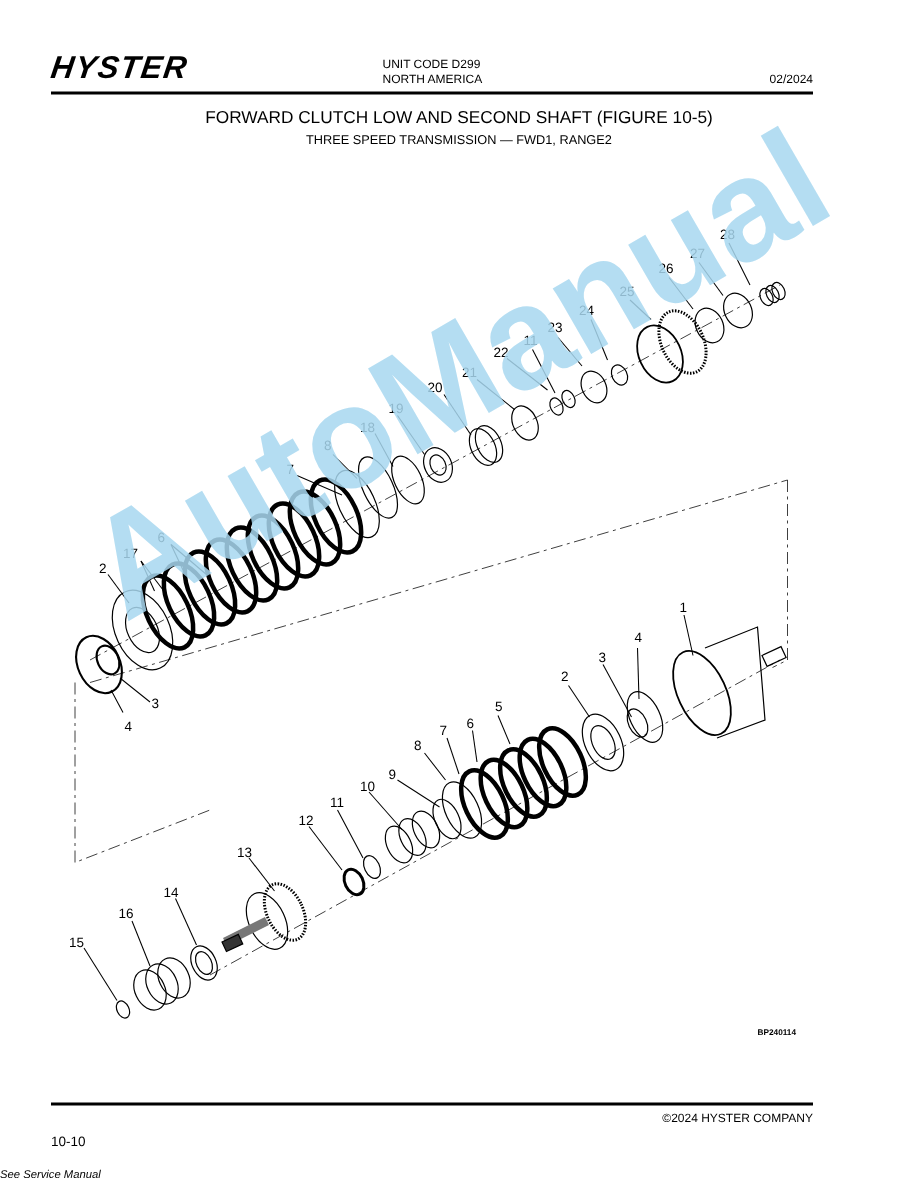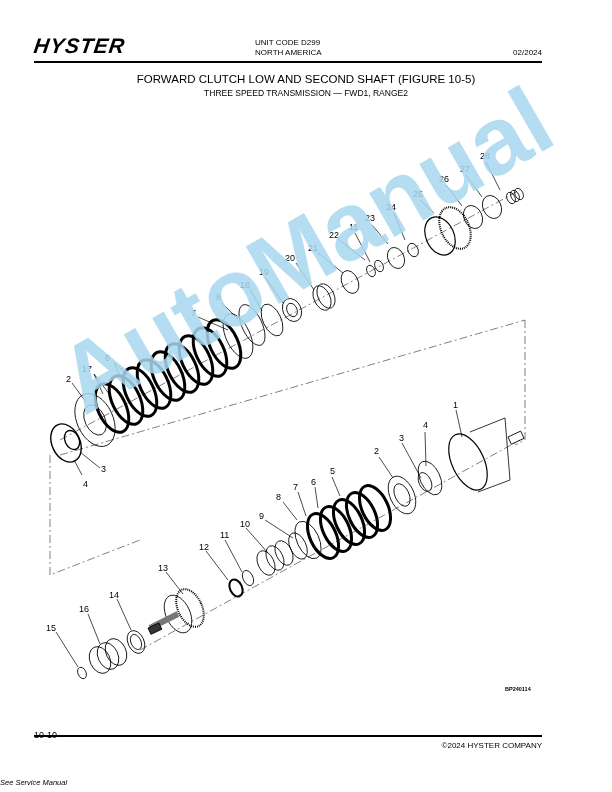--- a/index.html
+++ b/index.html
@@ -6,21 +6,21 @@
   body{width:612px;height:792px;position:relative;overflow:hidden;font-family:"Liberation Sans",sans-serif;color:#000;}
   .logo{position:absolute;left:34px;top:34px;font-family:"Liberation Sans",sans-serif;font-weight:bold;font-style:italic;font-size:21px;letter-spacing:1px;transform:skewX(-8deg);}
   .unit{position:absolute;left:255px;top:38px;font-size:8px;line-height:10px;}
   .date{position:absolute;right:70px;top:48px;font-size:8px;}
   .hrule{position:absolute;left:34px;width:508px;height:2px;background:#000;}
   .title{position:absolute;left:0;width:612px;text-align:center;font-weight:normal;}
   .t1{top:73px;font-size:11.5px;}
   .t2{top:88px;font-size:8.5px;}
   .diagram{position:absolute;left:0;top:0;}
   .callout{font-family:"Liberation Sans",sans-serif;font-size:9px;fill:#000;}
-  .footer-left{position:absolute;left:34px;top:730px;font-size:9px;}
+  .footer-left{position:absolute;left:34px;top:756px;font-size:9px;}
   .footer-mid{position:absolute;left:0;width:612px;text-align:left;top:741px;font-size:7.5px;font-style:italic;line-height:9px;margin-top:37px;}
   .footer-right{position:absolute;right:70px;top:741px;font-size:8px;text-align:center;}
   .bp{position:absolute;left:505px;top:686px;font-size:5.5px;font-weight:bold;}
   .watermark{position:absolute;left:40px;top:340px;font-size:96px;font-weight:bold;color:#a8d8f0;opacity:0.85;transform:rotate(-30deg);transform-origin:left top;white-space:nowrap;pointer-events:none;}
 </style>
 </head>
 <body>
 
 <div class="logo">HYSTER</div>
 <div class="unit">

